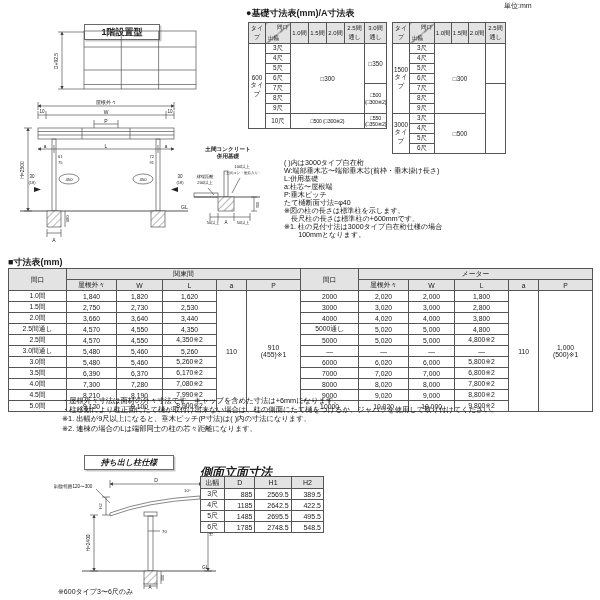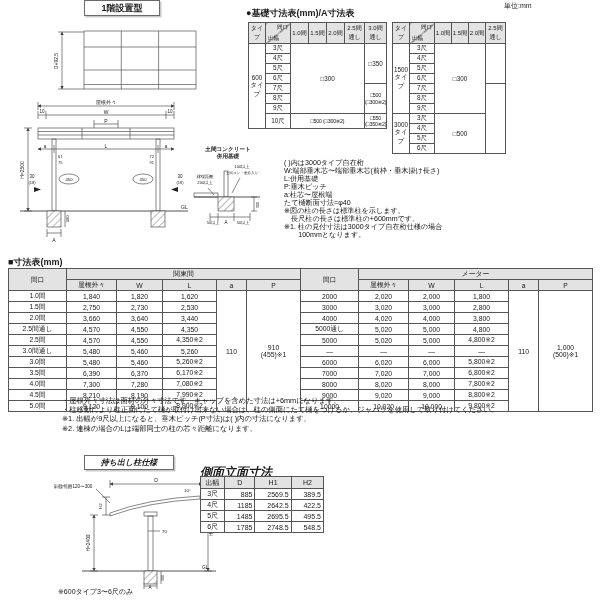--- a/index.html
+++ b/index.html
@@ -1,21 +1,21 @@
 <!DOCTYPE html>
 <html><head>
 <meta charset="utf-8">
 <style>
   html,body{margin:0;padding:0;}
   body{font-family:"Liberation Sans","DejaVu Sans",sans-serif;color:#1a1a1a;background:#fff;}
   #page{position:relative;width:600px;height:600px;background:#ffffff;overflow:hidden;}
 
   .tbox{position:absolute;border:1px solid #6a6a6a;box-shadow:1.5px 1.5px 0 #c9c9c9;background:#fff;
         text-align:center;font-weight:bold;}
-  #title-install{left:84px;top:0;width:74px;height:14px;font-size:9px;line-height:14px;}
+  #title-install{left:84px;top:24px;width:74px;height:14px;font-size:9px;line-height:14px;}
   #title-cantilever{left:84px;top:455px;width:88px;height:13px;font-size:8px;line-height:13px;font-style:italic;}
 
   .heading{position:absolute;font-weight:bold;font-size:9px;}
   #heading-foundation{left:246px;top:7px;}
   #heading-dim{left:8px;top:256px;}
   #unit-label{position:absolute;left:504px;top:1px;font-size:7px;}
   #side-title{position:absolute;left:200px;top:464px;font-weight:bold;font-size:12px;font-style:italic;}
 
   table{border-collapse:collapse;table-layout:fixed;position:absolute;background:#fff;}
   th,td{border:1px solid #555;padding:0;text-align:center;vertical-align:middle;font-weight:normal;overflow:hidden;}
@@ -303,22 +303,22 @@
     <tr>
           <td>6尺</td>
         </tr>
   </tbody>
     </table>
 
   <div id="fnotes" class="notes">
       <div>( )内は3000タイプ自在桁</div>
       <div>W:端部垂木芯〜端部垂木芯(前枠・垂木掛け長さ)</div>
       <div>L:併用基礎</div>
+      <div>a:柱芯〜屋根端</div>
       <div>P:垂木ピッチ</div>
-      <div>a:柱芯〜屋根端</div>
       <div>たて樋断面寸法=φ40</div>
       <div>※図の柱の長さは標準柱を示します。</div>
       <div>　長尺柱の長さは標準柱の+600mmです。</div>
       <div>※1. 柱の見付寸法は3000タイプ自在桁仕様の場合</div>
       <div>　　100mmとなります。</div>
     </div>
 
   <div id="heading-dim" class="heading">■寸法表(mm)</div>
 
   <table class="dtable">

